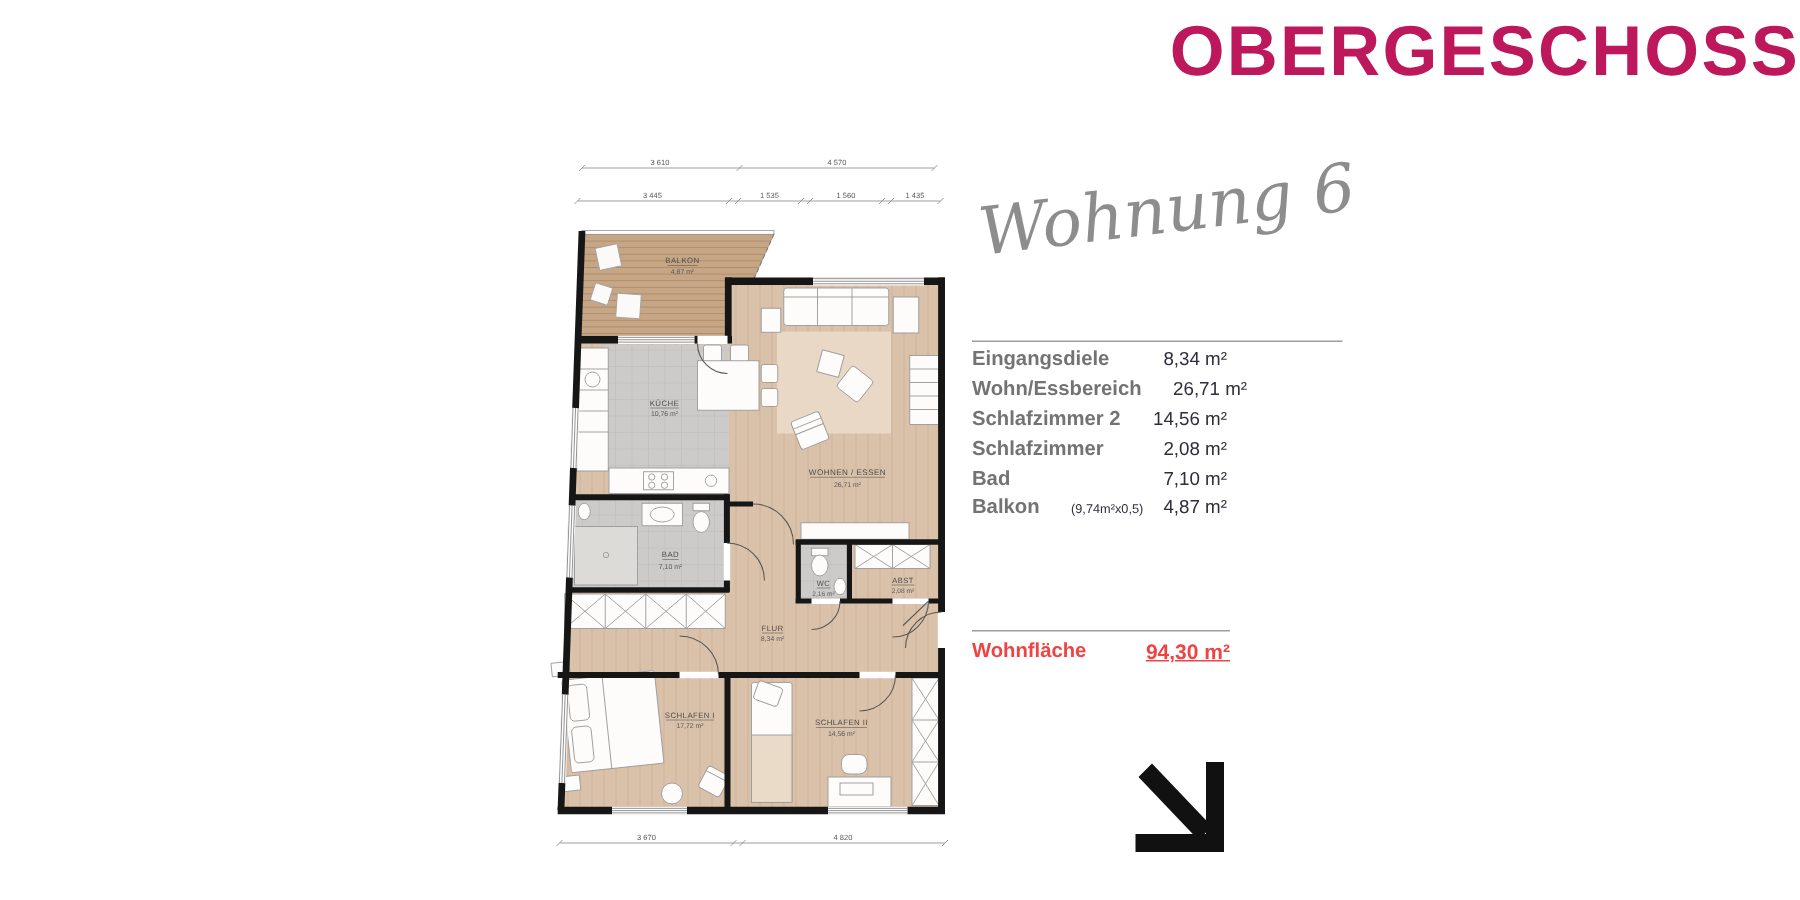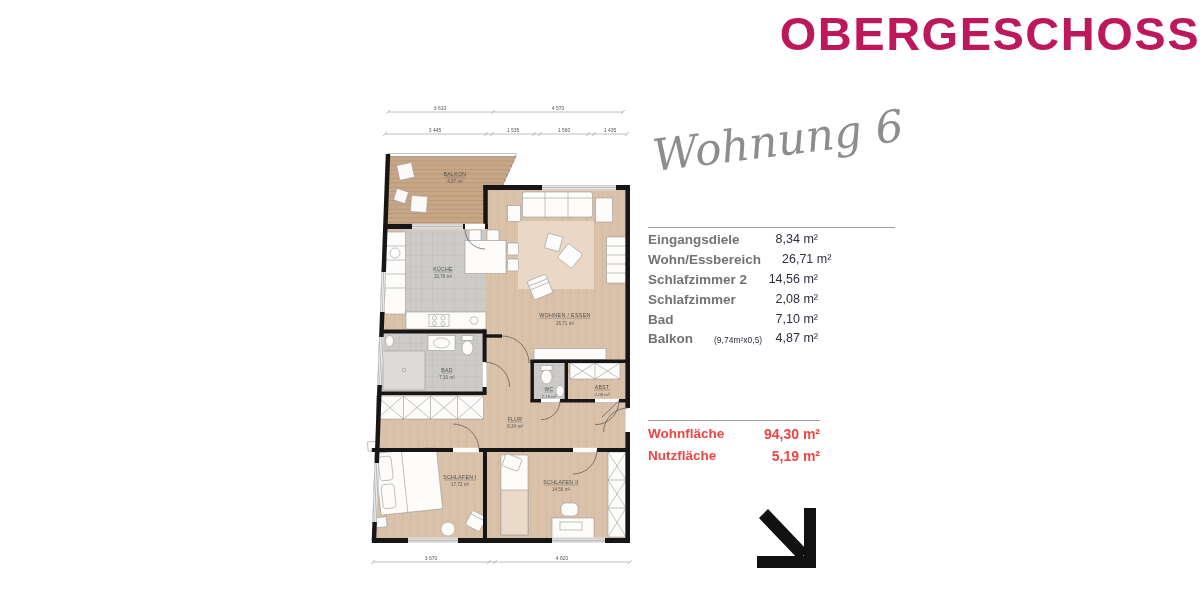--- a/index.html
+++ b/index.html
@@ -21,21 +21,21 @@
   #divider-top{left:648px;top:227px;width:247px;}
   #divider-totals{left:648px;top:420px;width:172px;}
   .room-list{position:absolute;left:648px;top:229px;width:170px;}
   .room-row{height:19.9px;display:flex;align-items:center;justify-content:space-between;}
   .room-row .lbl{font-weight:bold;font-size:13.5px;color:#737373;white-space:nowrap;}
   .room-row .note{font-size:8.5px;font-weight:normal;color:#2e2e3e;margin-left:21px;}
   .room-row .val{font-size:12.5px;color:#2e2e3e;white-space:nowrap;}
   .totals{position:absolute;left:648px;top:426px;width:172px;}
   .total-row{height:22px;display:flex;align-items:flex-start;justify-content:space-between;color:#ef4444;}
   .total-row .lbl{font-weight:bold;font-size:13.5px;}
-  .total-row .val{font-weight:bold;font-size:14px;}
+  .total-row .val{font-weight:bold;font-size:14px;text-decoration:underline;}
   .plan{position:absolute;left:355px;top:90px;width:300px;height:500px;}
   .corner-arrow{position:absolute;left:752px;top:502px;width:72px;height:72px;}
   svg text{font-family:"Liberation Sans",sans-serif;}
 </style>
 </head>
 <body>
 
 <div class="title">OBERGESCHOSS</div>
 
 <div class="script-label">Wohnung 6</div>
@@ -68,24 +68,20 @@
     <span class="val">4,87 m²</span>
   </div>
 </div>
 
 <div class="divider" id="divider-totals"></div>
 
 <div class="totals">
   <div class="total-row">
     <span class="lbl">Wohnfläche</span>
     <span class="val">94,30 m²</span>
-  </div>
-  <div class="total-row">
-    <span class="lbl">Nutzfläche</span>
-    <span class="val">5,19 m²</span>
   </div>
 </div>
 
 <div class="plan">
 <svg viewBox="0 0 300 500" width="300" height="500" xmlns="http://www.w3.org/2000/svg">
   <defs>
     <pattern id="wood" width="8" height="8" patternUnits="userSpaceOnUse">
       <rect width="8" height="8" fill="#dac1a9"></rect>
       <line x1="7.7" y1="0" x2="7.7" y2="8" stroke="#cbae93" stroke-width="0.5"></line>
     </pattern>

